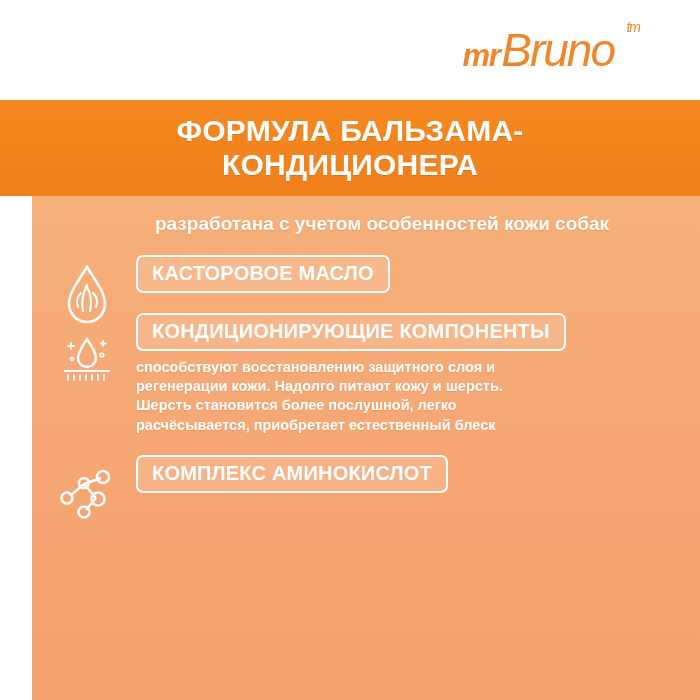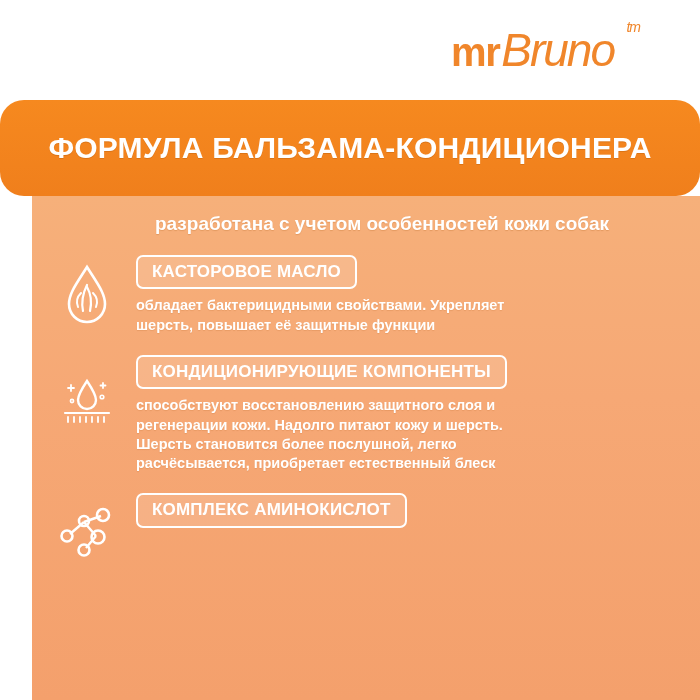--- a/index.html
+++ b/index.html
@@ -27,22 +27,23 @@
     padding-right: 86px;
   }
   .logo {
     position: relative;
     display: flex;
     align-items: baseline;
     color: #f0862b;
     letter-spacing: -1px;
   }
   .logo .mr {
-    font-size: 40px;
+    font-size: 31px;
     font-weight: 700;
+    font-style: italic;
     letter-spacing: -1.5px;
     margin-right: 2px;
   }
   .logo .bruno {
     font-size: 46px;
     font-weight: 400;
     font-style: italic;
     letter-spacing: -2px;
   }
   .logo .tm {
@@ -54,24 +55,23 @@
     font-style: italic;
   }
 
   
   .header-block {
     position: absolute;
     left: 0; top: 100px;
     width: 700px; height: 96px;
     background: linear-gradient(180deg,#f6891f 0%, #f07f1c 100%);
     display: flex;
-    flex-direction: row;
+    flex-direction: column;
     align-items: center;
     justify-content: center;
-    border-radius: 24px;
   }
   .header-title {
     color: #ffffff;
     font-size: 30px;
     font-weight: 700;
     line-height: 1.12;
     text-align: center;
     letter-spacing: 0.2px;
     text-shadow: 0 1px 0 rgba(150,70,0,.25);
   }
@@ -116,21 +116,21 @@
     align-items: center;
     justify-content: center;
   }
   .pill {
     display: inline-block;
     border: 2px solid #ffffff;
     border-radius: 7px;
     background: rgba(255,255,255,0.14);
     padding: 5px 14px 6px;
     color: #ffffff;
-    font-size: 17px;
+    font-size: 20px;
     font-weight: 700;
     line-height: 1.15;
     letter-spacing: 0.2px;
   }
   .desc {
     margin-top: 7px;
     color: #ffffff;
     font-size: 14.5px;
     font-weight: 600;
     line-height: 1.33;
@@ -169,21 +169,20 @@
         <div class="feature-icon">
           <svg width="56" height="64" viewBox="0 0 56 64" fill="none" xmlns="http://www.w3.org/2000/svg">
             <path d="M28 4 C18 20, 10 30, 10 41 a18 18 0 0 0 36 0 C46 30, 38 20, 28 4 Z" stroke="#ffffff" stroke-width="2.6" fill="none"></path>
             <path d="M28 22 C24 30, 22 38, 24 48" stroke="#ffffff" stroke-width="2.2" fill="none" stroke-linecap="round"></path>
             <path d="M28 24 C32 31, 33 39, 31 48" stroke="#ffffff" stroke-width="2.2" fill="none" stroke-linecap="round"></path>
             <path d="M22 30 C18 34, 17 39, 19 44" stroke="#ffffff" stroke-width="2" fill="none" stroke-linecap="round"></path>
             <path d="M34 30 C38 34, 39 39, 37 44" stroke="#ffffff" stroke-width="2" fill="none" stroke-linecap="round"></path>
           </svg>
         </div>
         <span class="pill">КАСТОРОВОЕ МАСЛО</span>
-        <div class="desc">обладает бактерицидными свойствами. Укрепляет шерсть, повышает её защитные функции</div>
       </div>
 
       <div class="feature f2">
         <div class="feature-icon">
           <svg width="60" height="60" viewBox="0 0 60 60" fill="none" xmlns="http://www.w3.org/2000/svg">
             <path d="M30 8 C24 17, 21 22, 21 27 a9 9 0 0 0 18 0 C39 22, 36 17, 30 8 Z" stroke="#ffffff" stroke-width="2.4" fill="none"></path>
             <path d="M14 12 l0 6 M11 15 l6 0" stroke="#ffffff" stroke-width="1.8" stroke-linecap="round"></path>
             <path d="M46 10 l0 5 M43.5 12.5 l5 0" stroke="#ffffff" stroke-width="1.8" stroke-linecap="round"></path>
             <circle cx="45" cy="24" r="1.8" stroke="#ffffff" stroke-width="1.6" fill="none"></circle>
             <circle cx="15" cy="28" r="1.6" stroke="#ffffff" stroke-width="1.6" fill="none"></circle>

